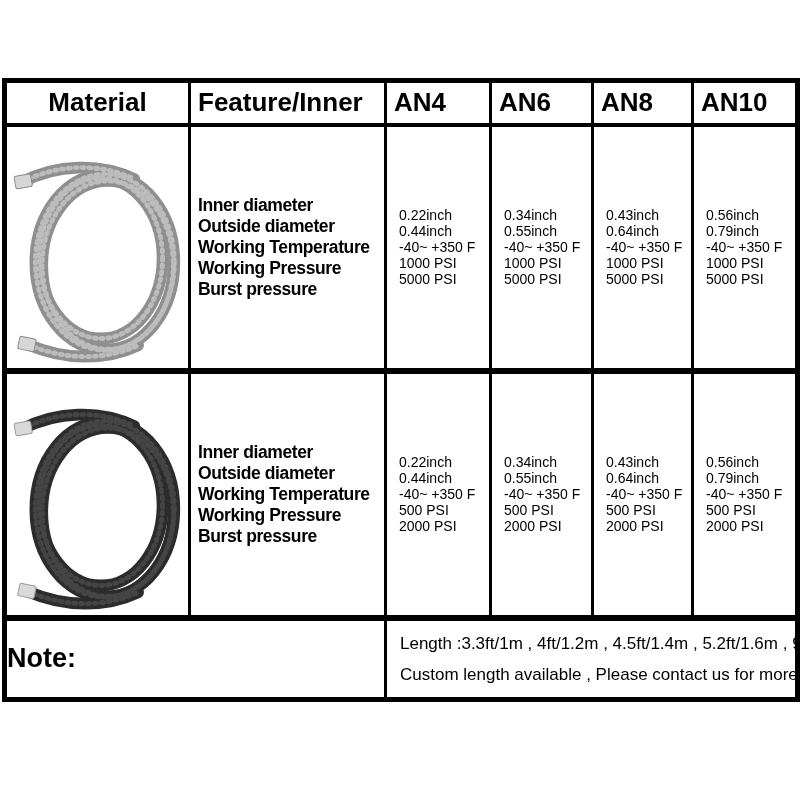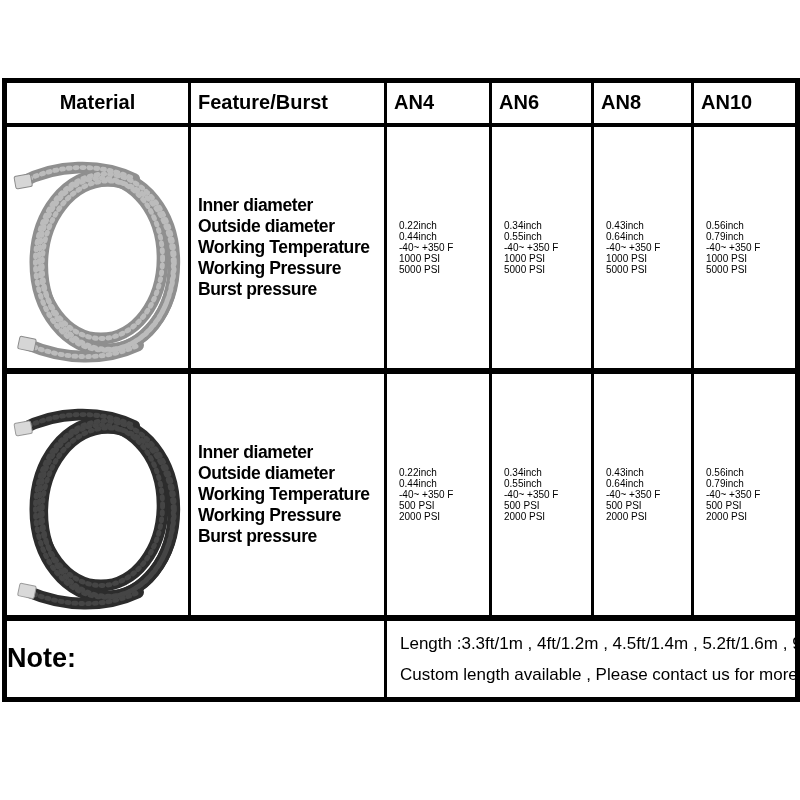--- a/index.html
+++ b/index.html
@@ -16,21 +16,21 @@
     width:793px;
     border-collapse:collapse; table-layout:fixed;
     border:5px solid #000;
     background:#fff;
   }
   th, td { border:3px solid #000; vertical-align:middle; background:#fff; }
 
   
   tr.header-row th {
     height:44px;
-    font-size:20px; font-weight:bold;
+    font-size:26px; font-weight:bold;
     text-align:left; padding-left:7px;
     border-bottom-width:4px;
     white-space:nowrap;
   }
   tr.header-row th.centered { text-align:center; padding-left:0; }
 
   
   tr.block-row td { height:241px; padding:0; overflow:hidden; }
   tr.thick-top td { border-top-width:6px; }
 
@@ -38,21 +38,21 @@
     display:flex; flex-direction:column;
     justify-content:center;
     height:241px;
   }
   .feat {
     font-size:17.5px; font-weight:bold;
     padding-left:7px; letter-spacing:-0.4px;
     white-space:nowrap;
   }
   .val {
-    font-size:10px;
+    font-size:14px;
     padding-left:12px;
     white-space:nowrap;
   }
 
   td.mat-cell { padding:0; }
   svg.hose { display:block; width:100%; height:241px; }
 
   
   tr.note-row td { height:82px; }
   td.note-label-cell {
@@ -72,21 +72,21 @@
         <col style="width:196px">
       <col style="width:105px">
         <col style="width:102px">
       <col style="width:100px">
         <col style="width:105px">
     </colgroup>
 
     <tbody>
         <tr class="header-row">
       <th class="centered">Material</th>
-      <th>Feature/Burst</th>
+      <th>Feature/Inner</th>
       <th>AN4</th>
       <th>AN6</th>
       <th>AN8</th>
       <th>AN10</th>
     </tr>
 
     <tr class="block-row">
       <td class="mat-cell">
         <svg class="hose" viewBox="0 0 185 246" preserveAspectRatio="xMidYMid meet">
           <g fill="none" stroke-width="12" stroke-linecap="round" stroke="#8f8f8f">

